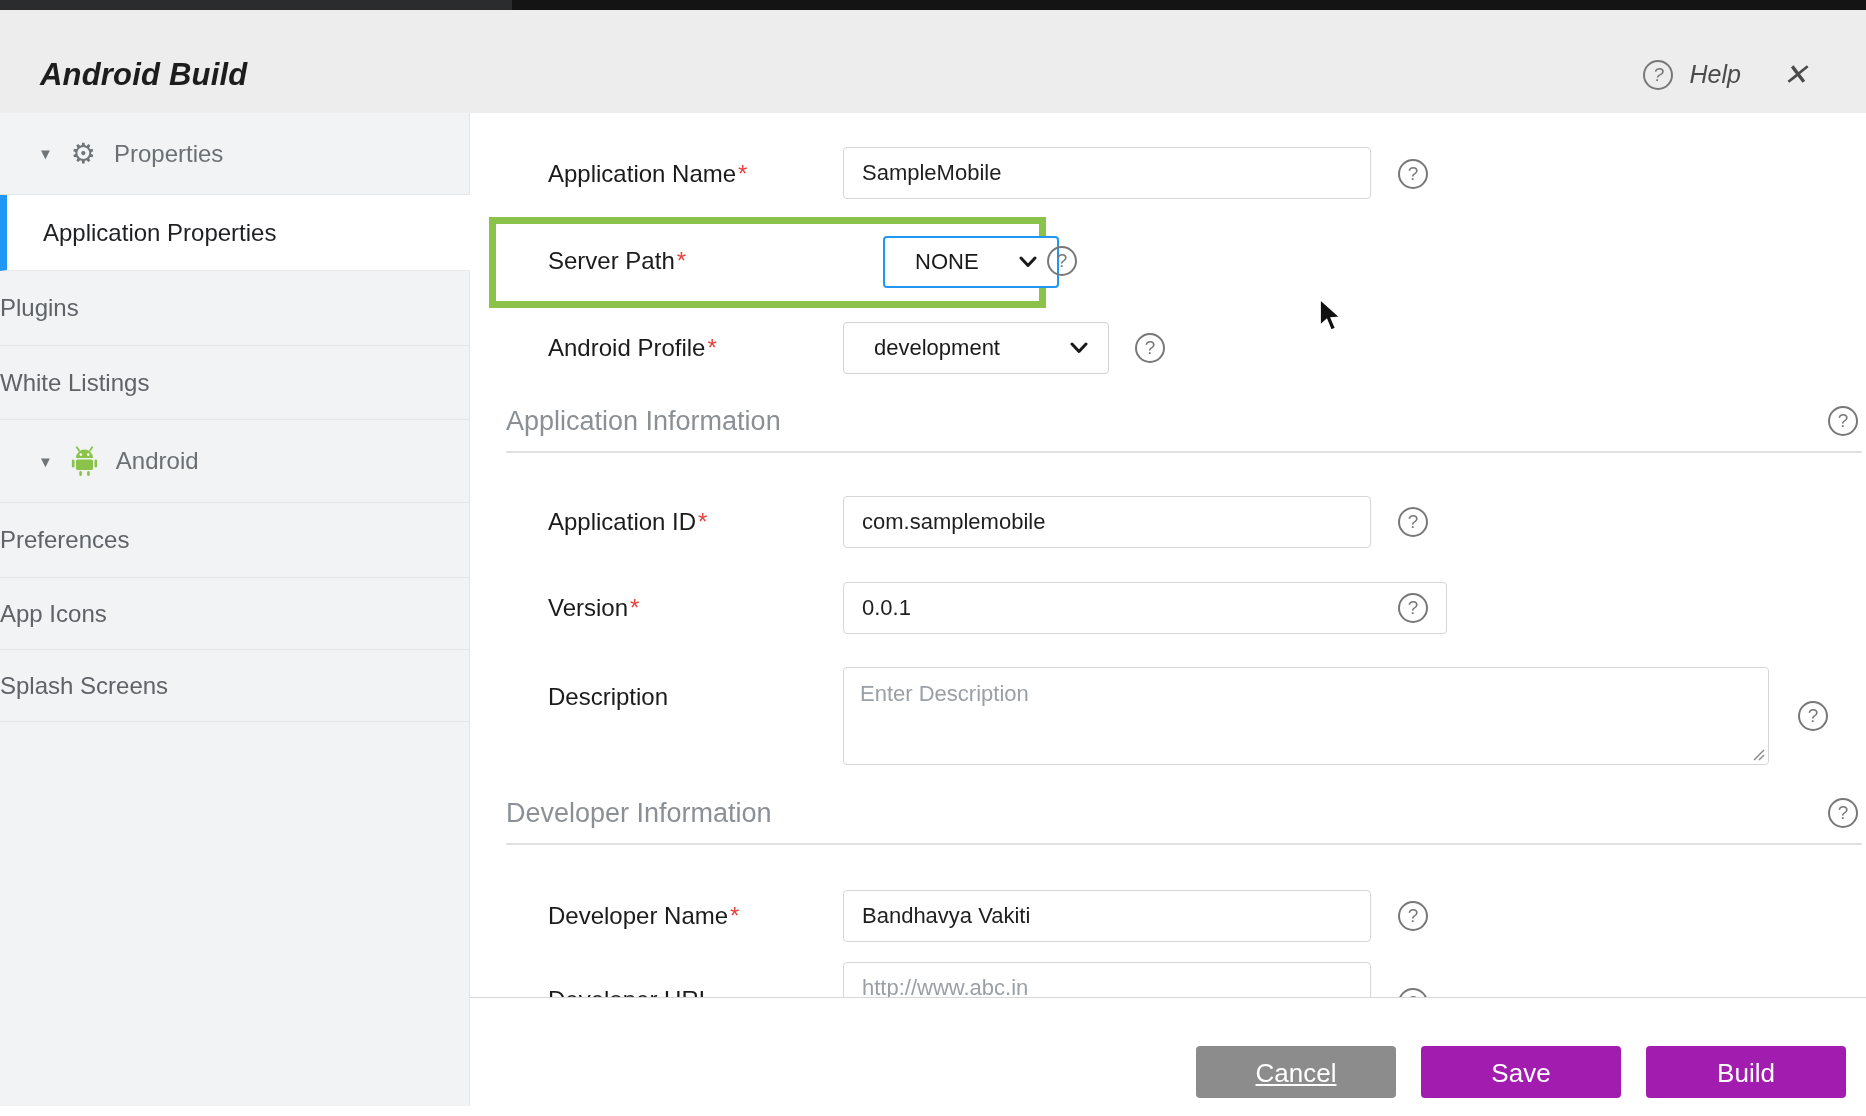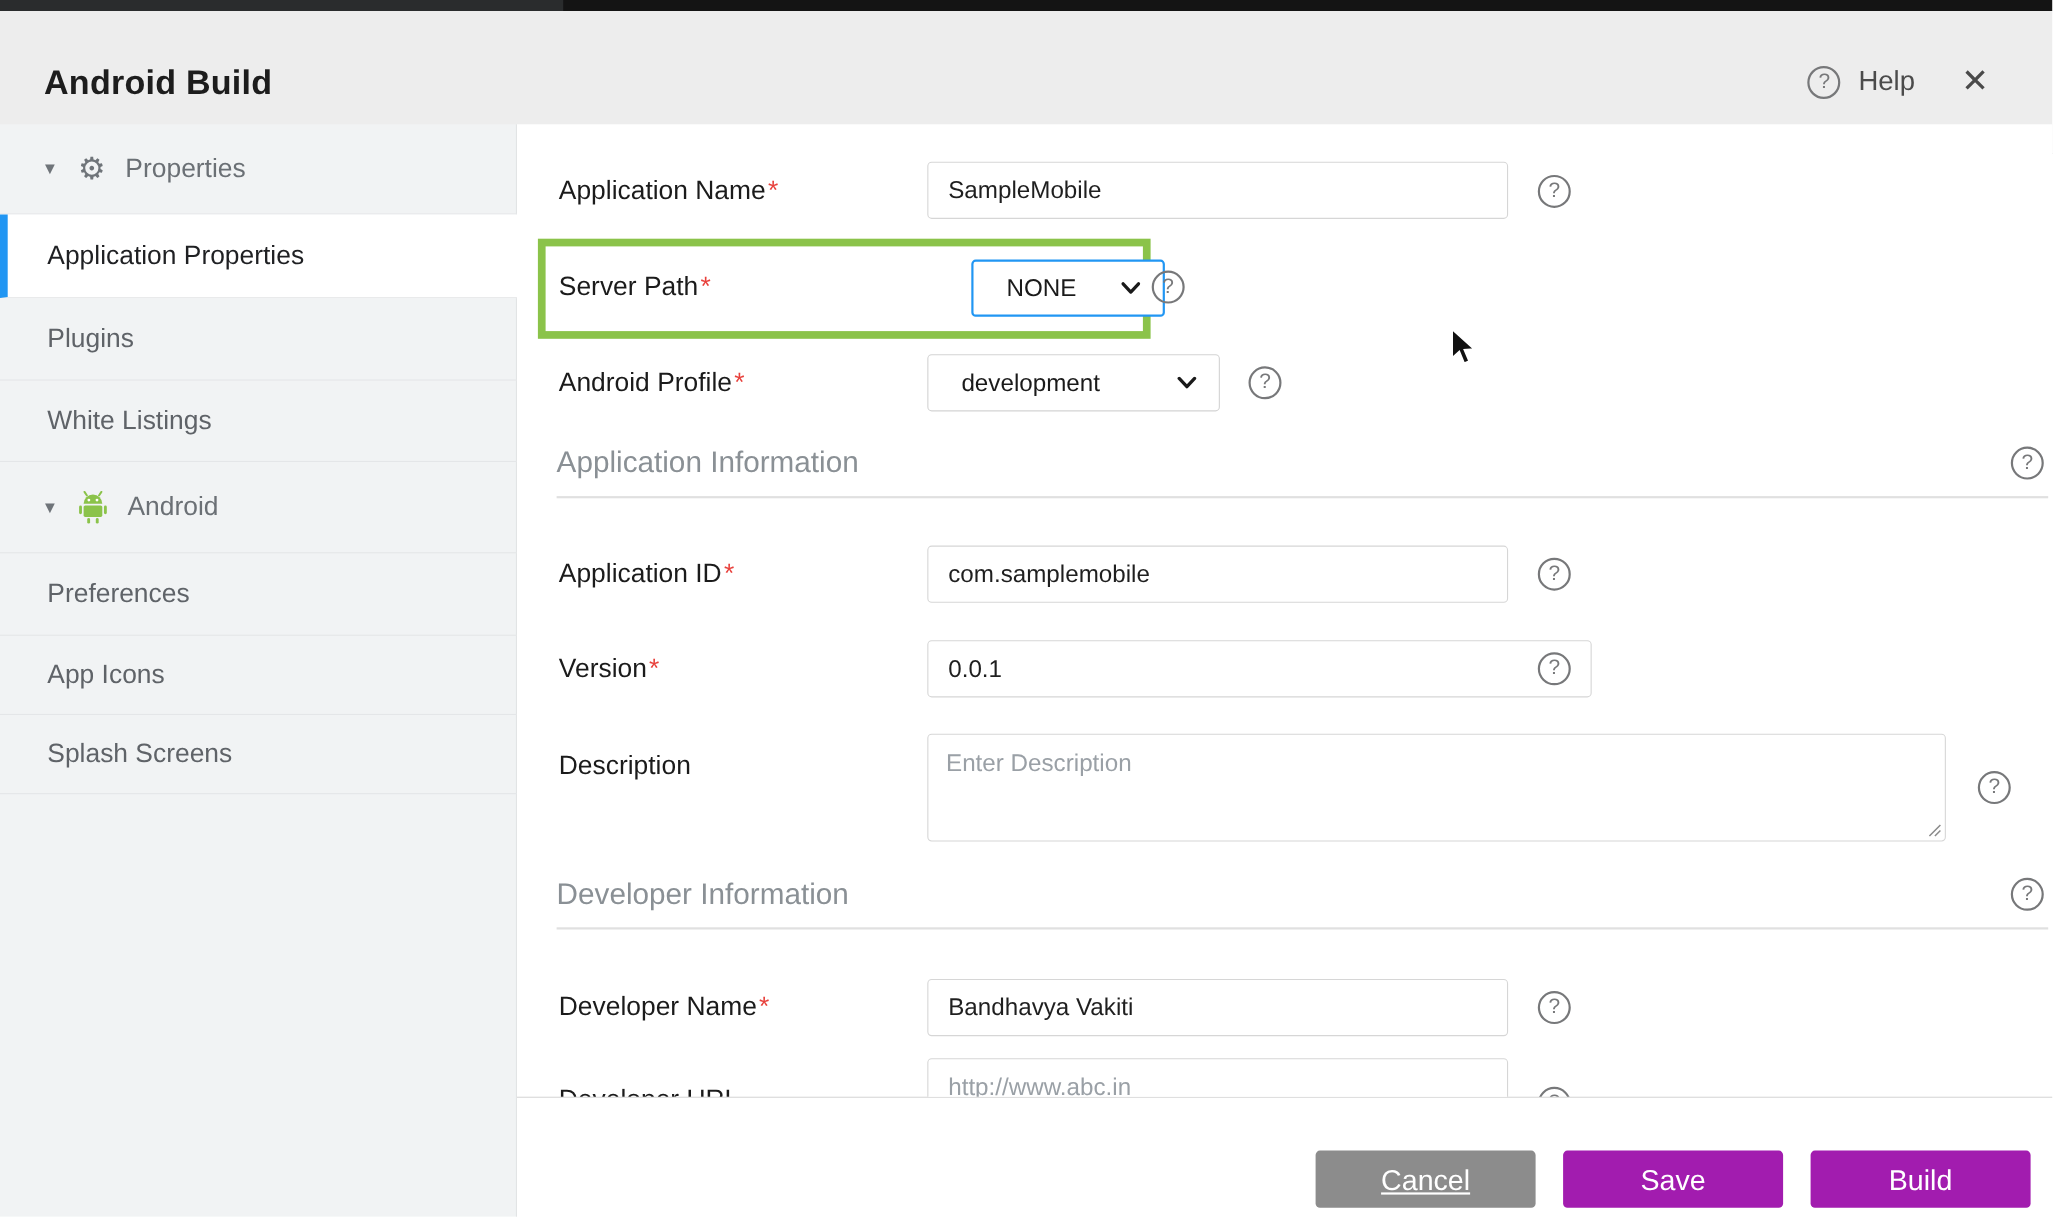--- a/index.html
+++ b/index.html
@@ -3,44 +3,44 @@
 <meta charset="utf-8">
 <style>
   html,body{margin:0;padding:0;background:#ffffff;}
   .screen{position:relative;width:1866px;height:1116px;background:#ffffff;
           font-family:"Liberation Sans",sans-serif;overflow:hidden;}
   
   .topstrip{position:absolute;left:0;top:0;width:1866px;height:10px;background:#141414;}
   .topstrip-left{position:absolute;left:0;top:0;width:512px;height:10px;background:#2a2c2d;}
   
   .header{position:absolute;left:0;top:10px;width:1866px;height:130px;background:#ededed;
-          border-bottom:1px solid #d6d6d6;box-sizing:border-box;}
+          border-bottom:1px solid #d6d6d6;box-sizing:border-box;font-style:italic;}
   .title{position:absolute;left:40px;top:50%;transform:translateY(-50%);
          font-size:31px;font-weight:600;color:#1d1d1d;letter-spacing:.2px;}
   .help-wrap{position:absolute;right:58px;top:0;height:100%;display:flex;align-items:center;gap:16px;}
   .qicon{width:30px;height:30px;border:2px solid #77787a;border-radius:50%;box-sizing:border-box;
          color:#77787a;font-size:19px;line-height:26px;text-align:center;background:transparent;}
   .help-text{font-size:25px;color:#4b4b4b;}
   .close-x{font-size:30px;color:#4a4a4a;margin-left:26px;line-height:30px;}
   
   .sidebar{position:absolute;left:0;top:113px;width:470px;height:993px;background:#f1f3f4;
            border-right:1px solid #e2e4e5;box-sizing:border-box;}
   .side-row{position:absolute;left:0;width:470px;display:flex;align-items:center;
             box-sizing:border-box;border-bottom:1px solid #e4e6e8;font-size:24px;color:#5f6368;
             cursor:default;}
-  .side-row.item{padding-left:43px;}
+  .side-row.item{}
   .side-row.group{padding-left:38px;gap:18px;color:#6b7075;border-bottom:1px solid #e4e6e8;}
   .side-row.selected{background:#ffffff;border-left:7px solid #2196f3;padding-left:36px;
                      color:#1f2023;border-bottom:1px solid #e9eaeb;}
   .tri{font-size:15px;color:#6f7479;}
   .gear{font-size:28px;color:#6f7479;line-height:28px;}
   
   .content{position:absolute;left:470px;top:113px;width:1396px;height:884px;background:#ffffff;
            overflow:hidden;border-bottom:1px solid #d8d8d8;box-sizing:content-box;}
-  .flabel{position:absolute;font-size:24px;color:#1b1b1b;transform:translateY(-50%);white-space:nowrap;}
+  .flabel{position:absolute;font-size:24px;color:#1b1b1b;transform:translateY(-50%);white-space:nowrap;margin-left:40px;}
   .req{color:#e8413c;margin-left:2px;}
   .tinput{position:absolute;height:52px;box-sizing:border-box;border:1.5px solid #d6d6d6;border-radius:4px;
           font-family:"Liberation Sans",sans-serif;font-size:22px;color:#1f1f1f;padding:0 18px;background:#fff;outline:none;}
   .tinput::placeholder{color:#9aa0a6;}
   textarea.tinput{padding:12px 16px;resize:none;line-height:1.3;}
   .selectbox{position:absolute;height:52px;box-sizing:border-box;border:1.5px solid #d3d3d3;border-radius:4px;
              background:#fff;display:flex;align-items:center;font-size:22px;color:#1a1a1a;
              padding:0 20px 0 30px;justify-content:space-between;cursor:pointer;}
   .selectbox.blue{border:2px solid #2196f3;margin-left:40px;}
   .chev{flex:0 0 auto;margin-left:14px;}

